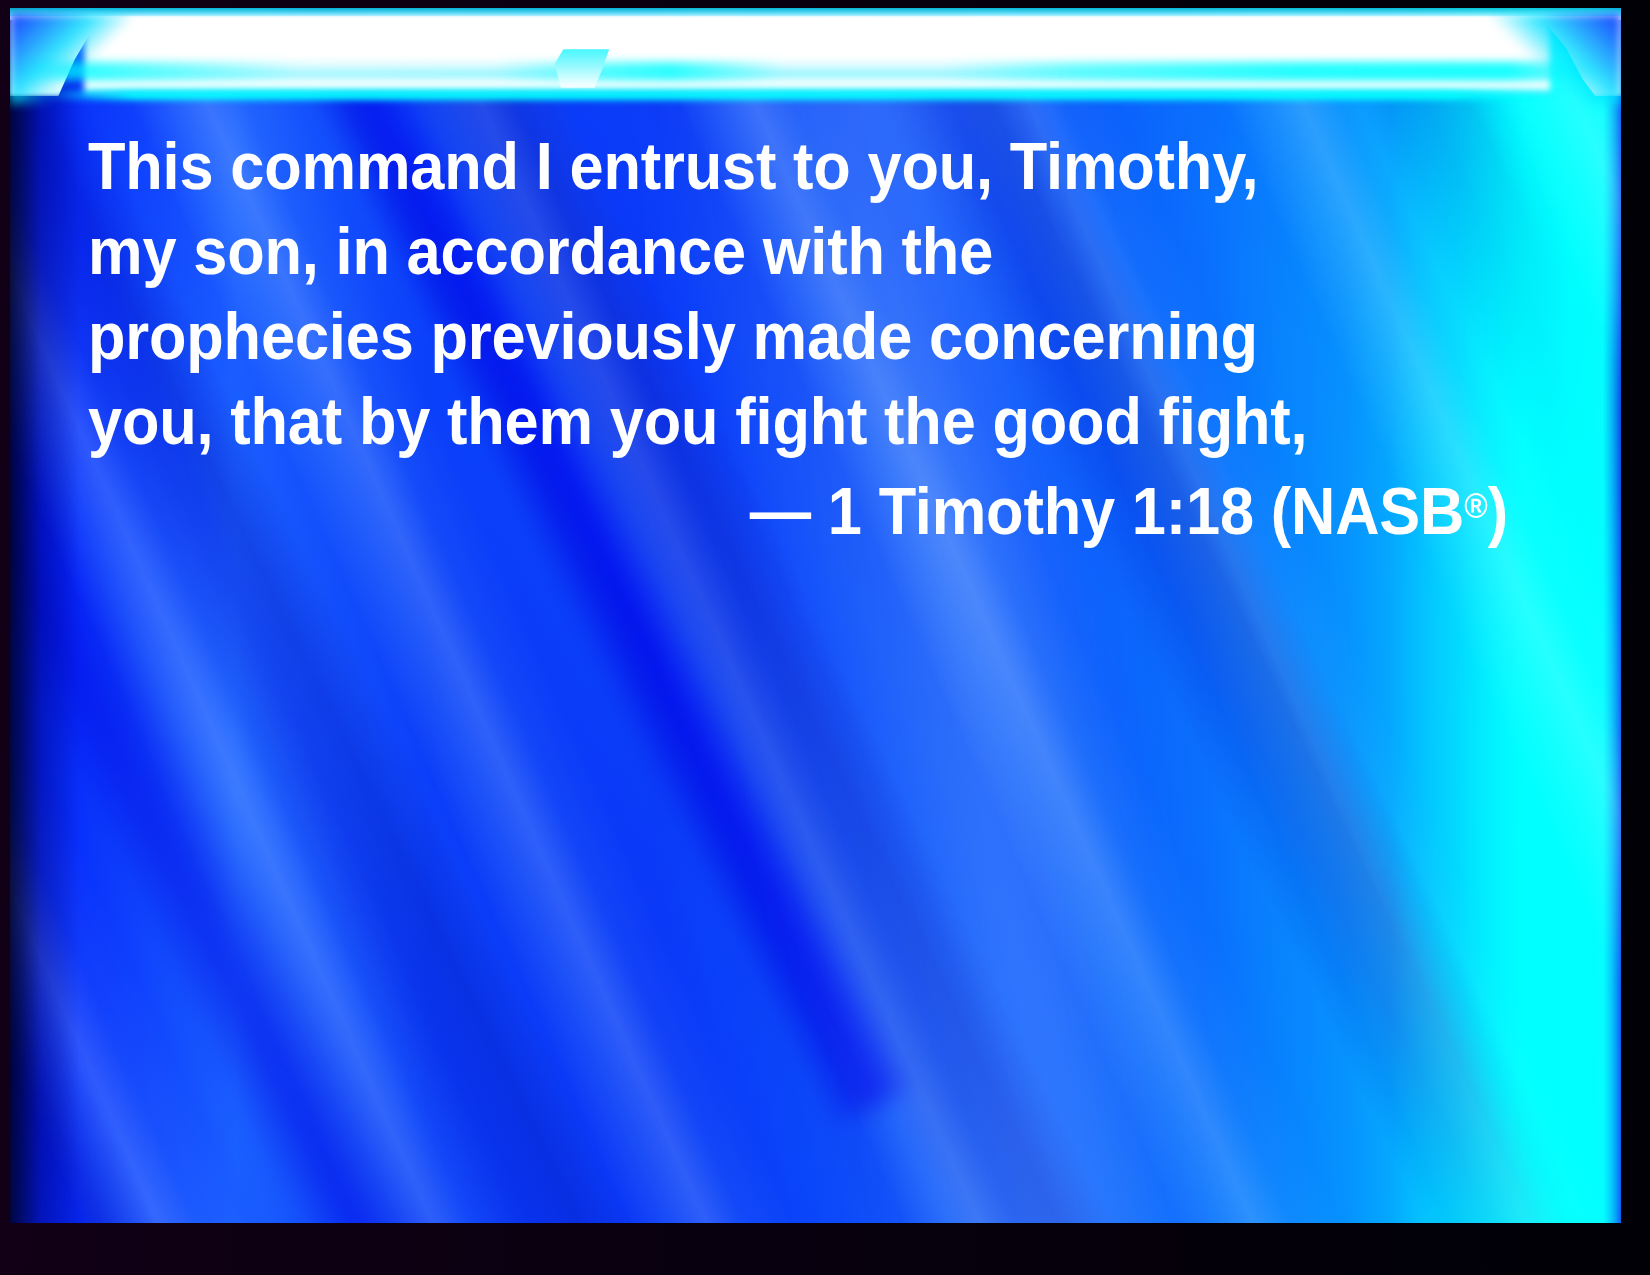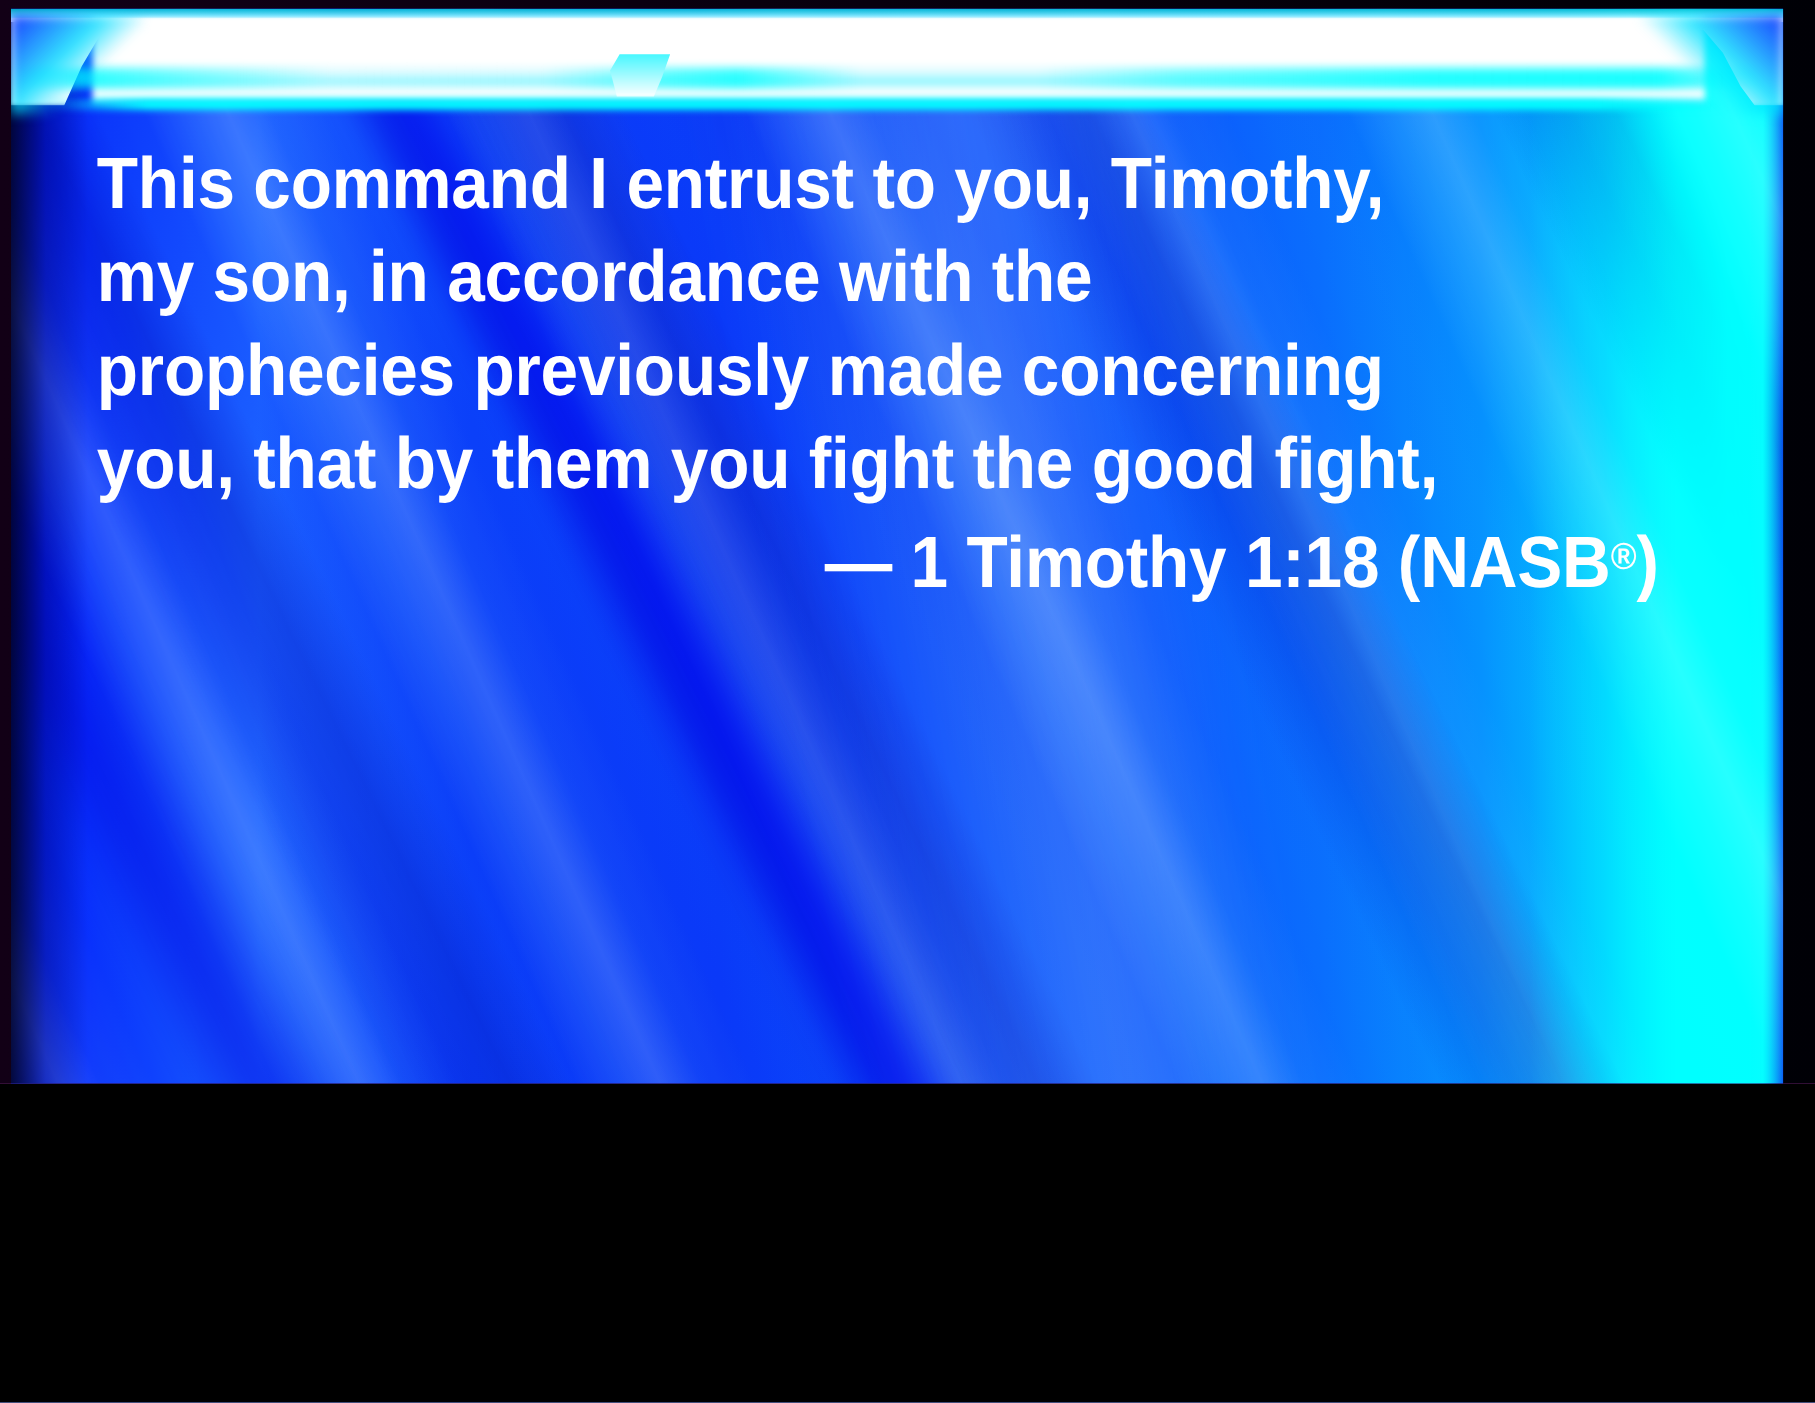--- a/index.html
+++ b/index.html
@@ -4,22 +4,22 @@
 <style>
   html, body {
     margin: 0;
     padding: 0;
     background: #000;
   }
 
   .slide {
     position: relative;
     width: 1650px;
-    height: 985px;
-    background: #d946ef;
+    height: 1275px;
+    background: #4c1d95;
     overflow: hidden;
   }
 
   
   .frame-bg {
     position: absolute;
     inset: 0;
     background:
       linear-gradient(90deg, #120016 0%, #0a0010 35%, #000006 100%);
   }

